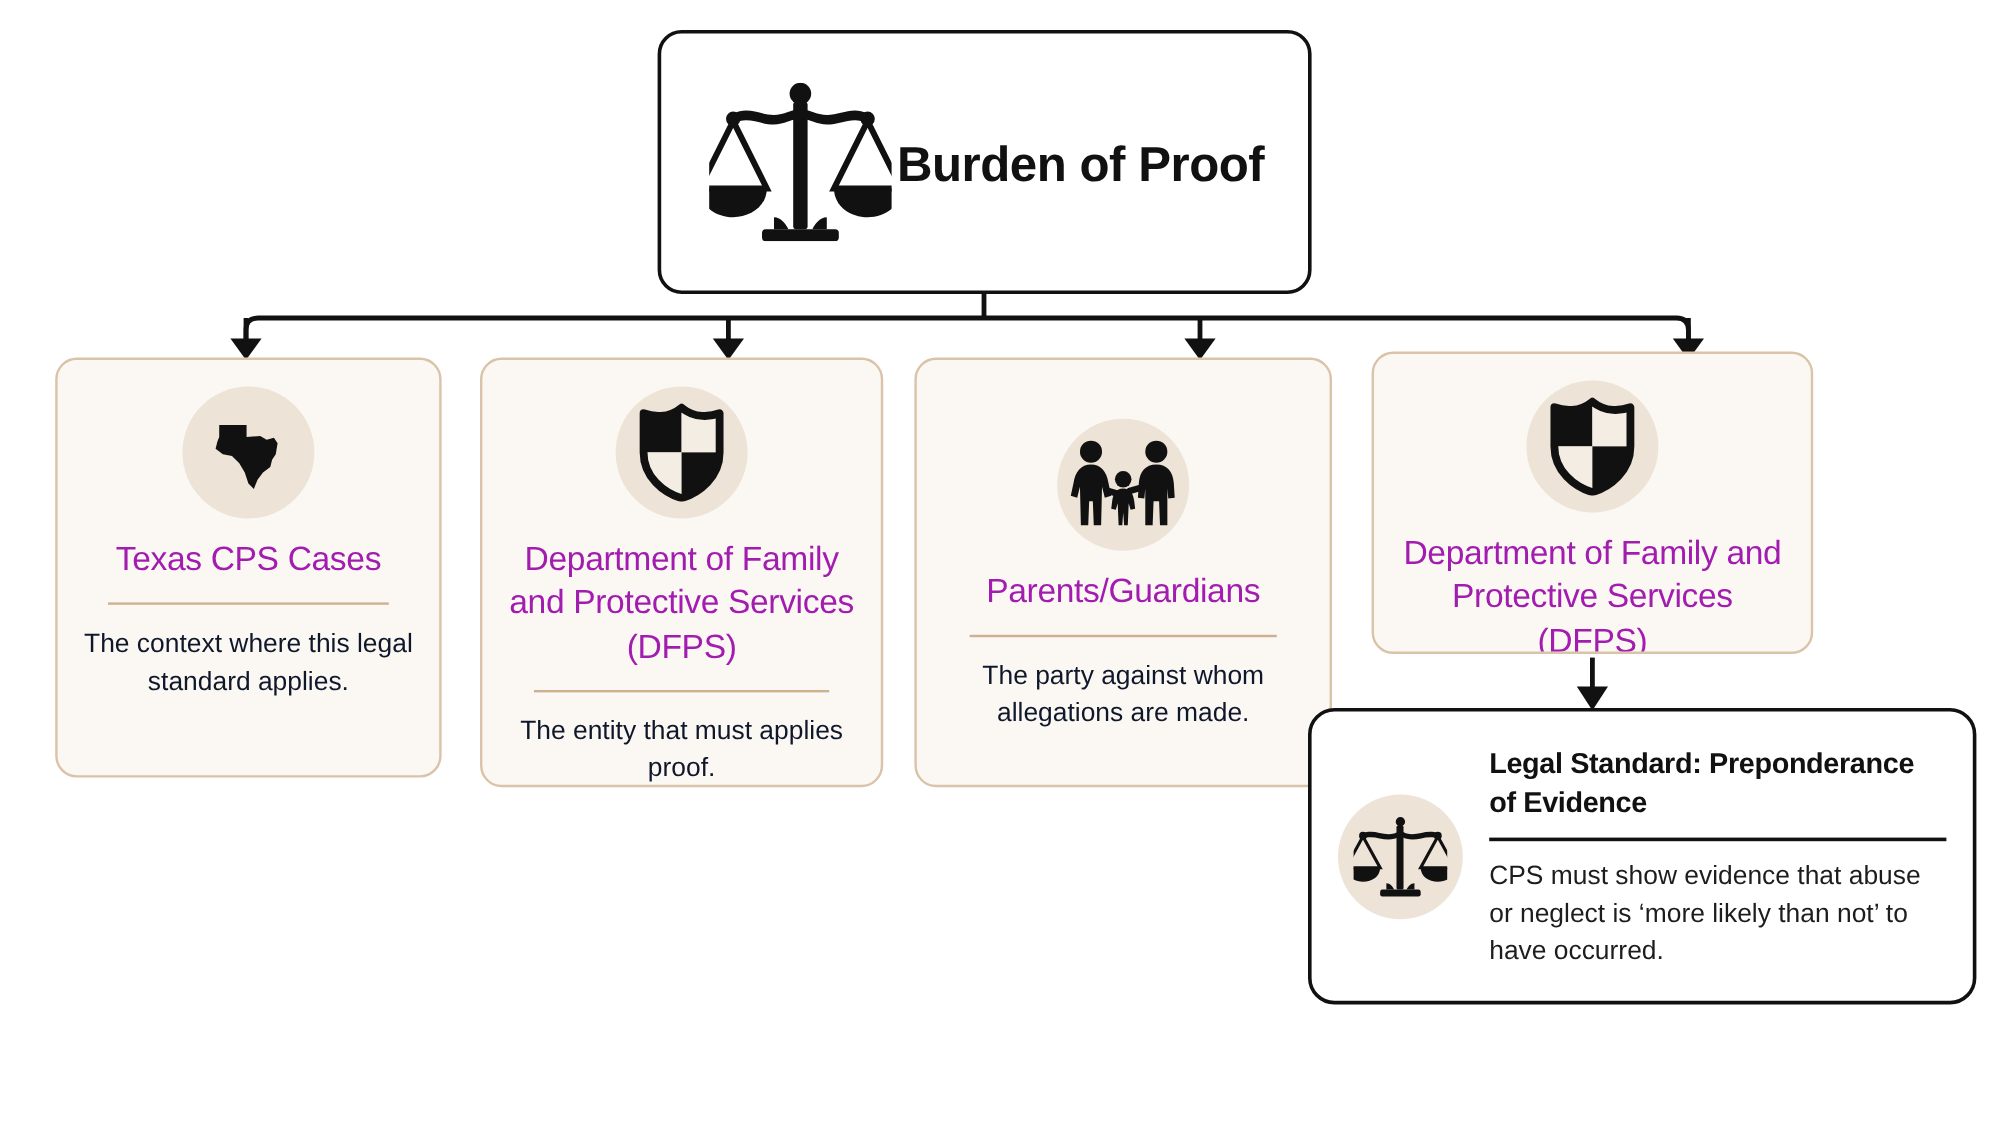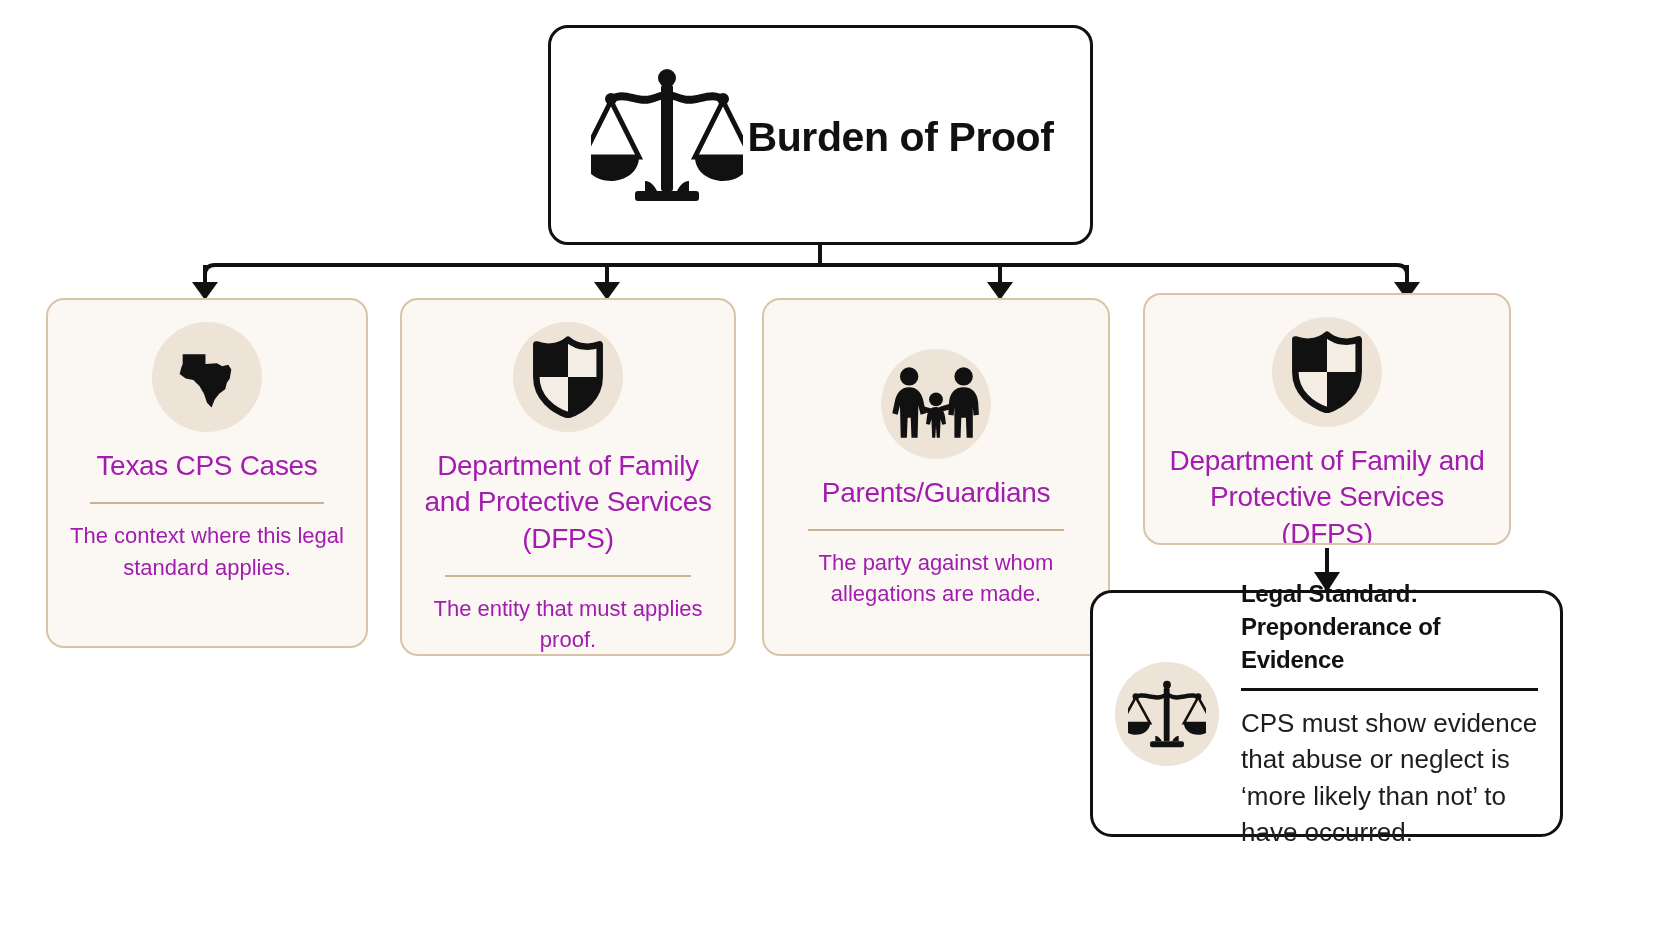--- a/index.html
+++ b/index.html
@@ -94,38 +94,38 @@
   .divider {
     width: 84%;
     height: 2px;
     background: #CDB191;
     margin: 18px 0 16px 0;
     flex: none;
   }
   .card-desc {
     font-size: 22px;
     line-height: 1.42;
-    color: #a21caf;
+    color: #0f172a;
     text-align: center;
   }
 
   
   #card-0 { left: 46px;   top: 298px; width: 322px; height: 350px; }
   #card-1 { left: 400px;  top: 298px; width: 336px; height: 358px; }
   #card-2 { left: 762px;  top: 298px; width: 348px; height: 358px; justify-content: center; }
   #card-3 { left: 1143px; top: 293px; width: 368px; height: 252px; overflow: hidden; }
 
   #card-3 .divider { margin-bottom: 0; }
 
   
   .leaf-card {
     position: absolute;
     left: 1090px;
     top: 590px;
-    width: 473px;
+    width: 557px;
     height: 247px;
     box-sizing: border-box;
     background: #ffffff;
     border: 3px solid #111111;
     border-radius: 22px;
     display: flex;
     flex-direction: row;
     align-items: center;
     padding: 6px 22px;
   }
@@ -154,21 +154,21 @@
     color: #111111;
     letter-spacing: -0.3px;
   }
   .leaf-divider {
     height: 3px;
     background: #111111;
     margin: 12px 0 14px 0;
     width: 100%;
   }
   .leaf-desc {
-    font-size: 26px;
+    font-size: 22px;
     line-height: 1.40;
     color: #1d1d1d;
   }
 </style>
 </head>
 <body>
 
 <div id="stage">
 
   <svg id="connectors" viewBox="0 0 1672 941">

